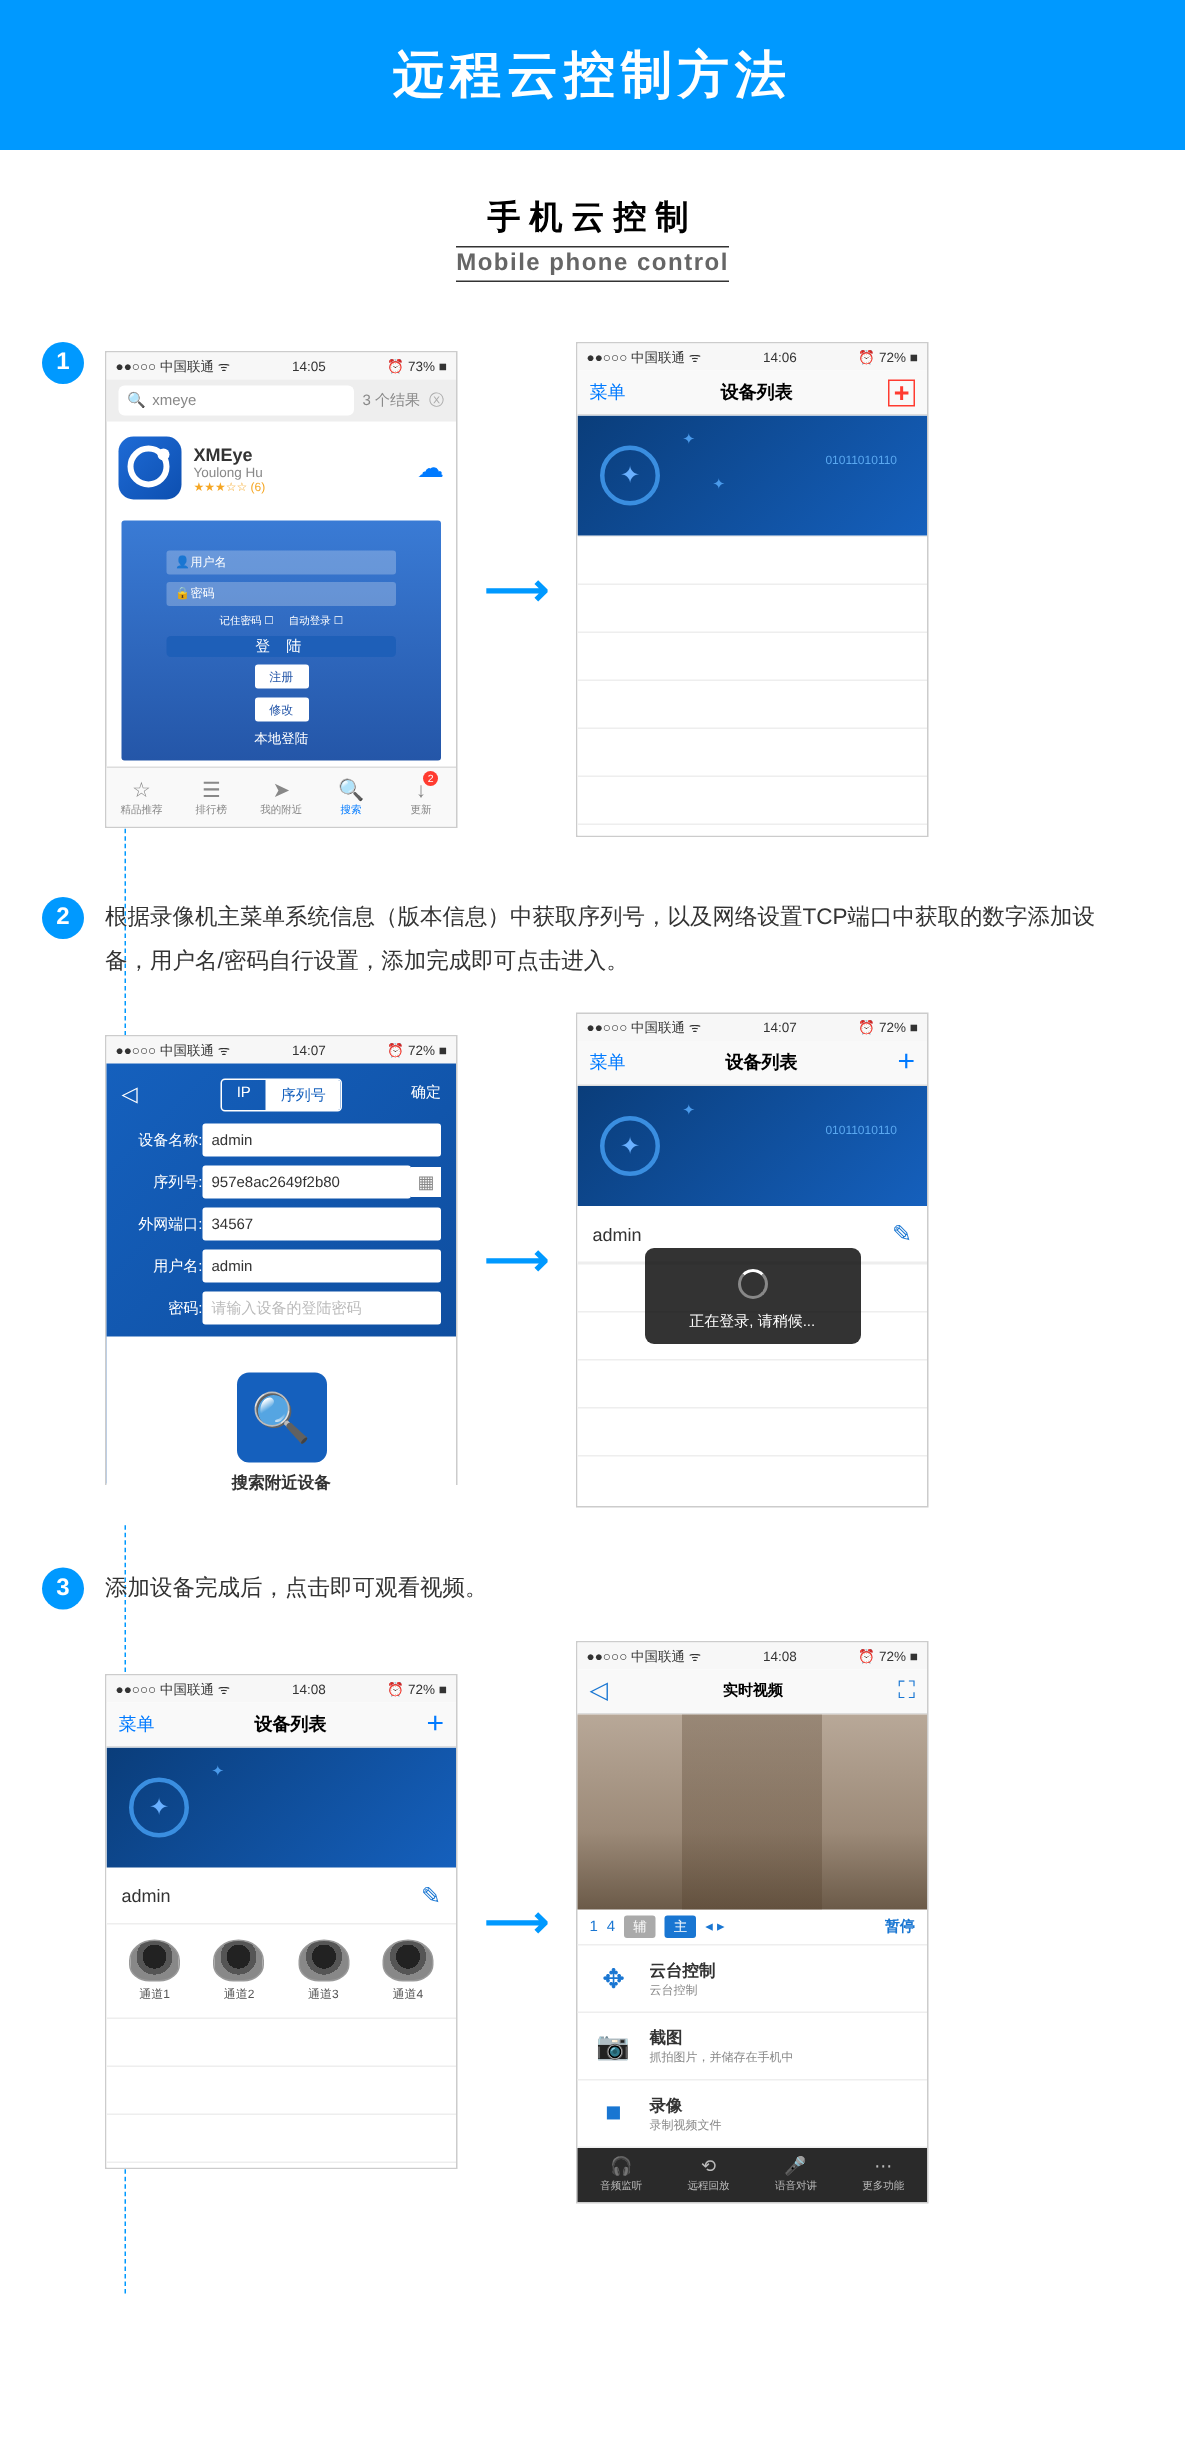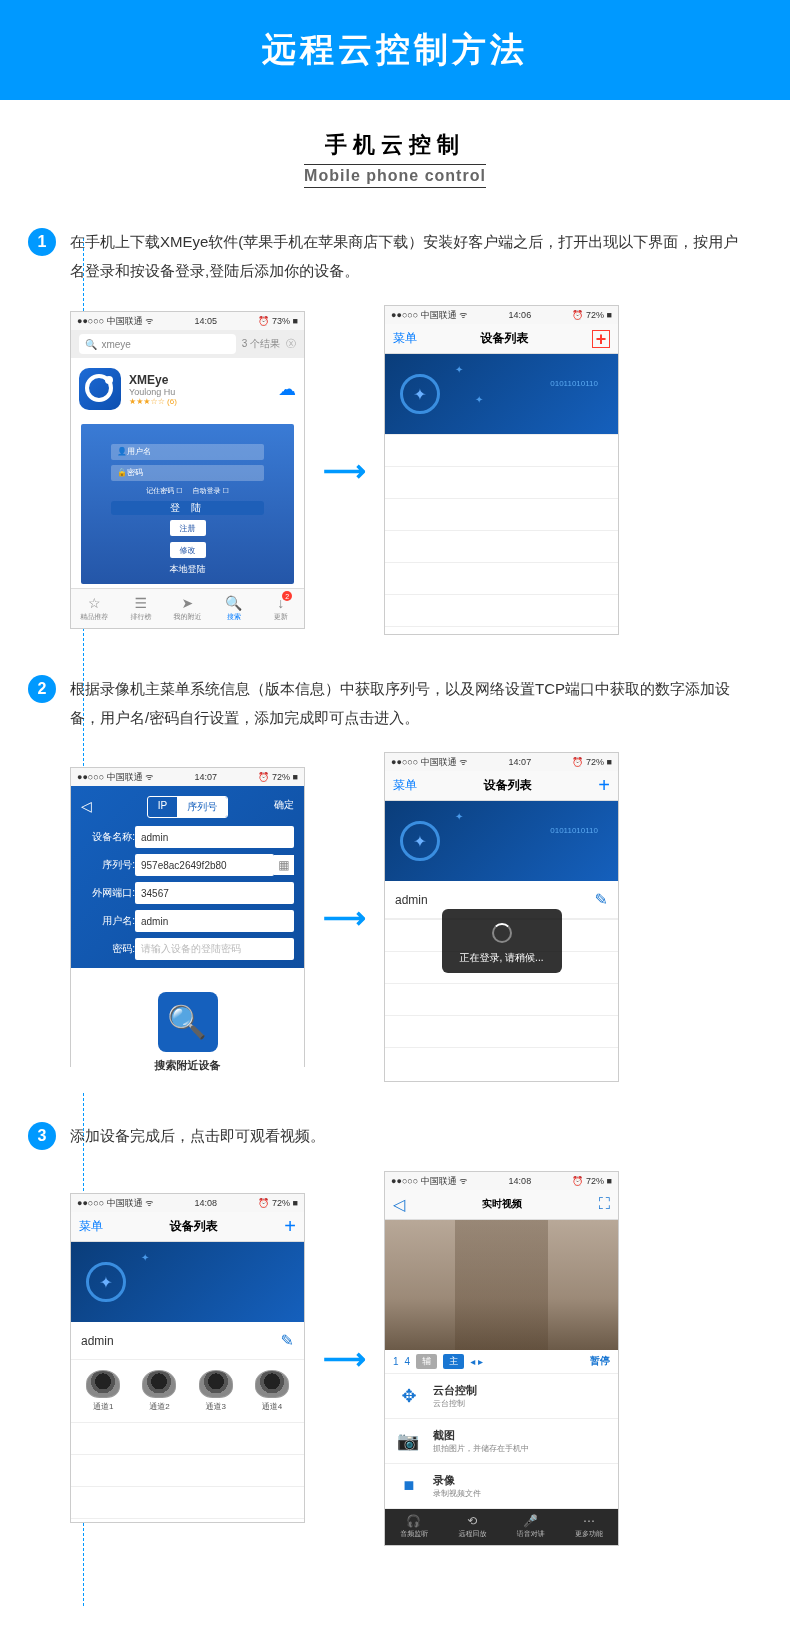--- a/index.html
+++ b/index.html
@@ -62,21 +62,21 @@
 .form-row { display:flex; align-items:center; margin-bottom:6px; gap:0;}
 .form-lbl { width:54px; text-align:right; color:#fff; font-size:10px;}
 .form-inp { flex:1; height:22px; background:#fff; border-radius:2px; padding:0 6px; font-size:10px; color:#333; display:flex; align-items:center;}
 .form-inp.ph { color:#bbb; }
 .qr{width:20px;height:20px;background:#fff;display:flex;align-items:center;justify-content:center;font-size:12px;color:#888;}
 .search-dev { margin:14px auto 0; width:70px; text-align:center; }
 .search-dev-icon { width:60px; height:60px; background:#1560bd; border-radius:8px; margin:0 auto 6px; display:flex; align-items:center; justify-content:center; color:#fff; font-size:32px;}
 .search-dev-txt { font-size:11px; color:#333; font-weight:bold;}
 .dev-row { height:38px; border-bottom:1px solid #eee; display:flex; align-items:center; padding:0 10px; font-size:12px; justify-content:space-between; background:#fff;}
 .edit-icon { color:#1976d2; font-size:16px; }
-.toast { position:absolute; left:50%; top:50%; transform:translate(-50%,-50%); background:rgba(0,0,0,.8); color:#fff; padding:14px 10px 8px; border-radius:6px; font-size:10px; text-align:center; width:120px;}
+.toast { position:absolute; left:50%; top:50%; transform:translate(-50%,-50%); background:rgba(0,0,0,.8); color:#fff; padding:14px 10px 8px; border-radius:6px; font-size:10px; text-align:center; width:144px;}
 .spinner { width:20px; height:20px; border:2px solid #888; border-top-color:#fff; border-radius:50%; margin:0 auto 8px; }
 .cams { display:flex; justify-content:space-around; padding:10px 4px;}
 .cam { text-align:center; font-size:8px; color:#555;}
 .cam-icon { width:34px; height:28px; background:radial-gradient(circle at 50% 40%,#222 0 8px,#555 8px 12px,#888 12px 100%); border-radius:50% 50% 40% 40%; margin:0 auto 3px; border:1px solid #999;}
 .video-nav { height:30px; display:flex; align-items:center; justify-content:space-between; padding:0 8px; background:#f9f9f9; border-bottom:1px solid #ddd;}
 .video-img { height:130px; background:linear-gradient(180deg,#b8a898 0%,#9c8a78 60%,#6b5a48 100%); position:relative;}
 .video-img::after{content:"";position:absolute;inset:0;background:linear-gradient(90deg,transparent 0 30%,rgba(80,60,40,.3) 30% 70%,transparent 70%);}
 .video-ctrl { height:24px; display:flex; align-items:center; padding:0 8px; gap:6px; font-size:10px; color:#1976d2; border-bottom:1px solid #eee;}
 .vc-box { background:#1976d2; color:#fff; padding:1px 6px; border-radius:2px; font-size:9px;}
 .vc-box.gray { background:#aaa; }
@@ -97,21 +97,20 @@
 <div class="subtitle-wrap">
   <div class="sub-cn">手机云控制</div>
   <div class="sub-en">Mobile phone control</div>
 </div>
 
 <div class="content">
 <div class="vline"></div>
 
 <div class="step">
   <div class="num">1</div>
-  <div class="desc">在手机上下载XMEye软件(苹果手机在苹果商店下载）安装好客户端之后，打开出现以下界面，按用户名登录和按设备登录,登陆后添加你的设备。</div>
   <div class="row">
 
     <div class="phone">
       <div class="statusbar">
         <span><span>●●○○○</span> <span>中国联通</span> <span>ᯤ</span></span>
         <span>14:05</span>
         <span><span>⏰</span> <span>73%</span> <span>■</span></span>
       </div>
       <div class="search-head">
         <div class="search-pill">

